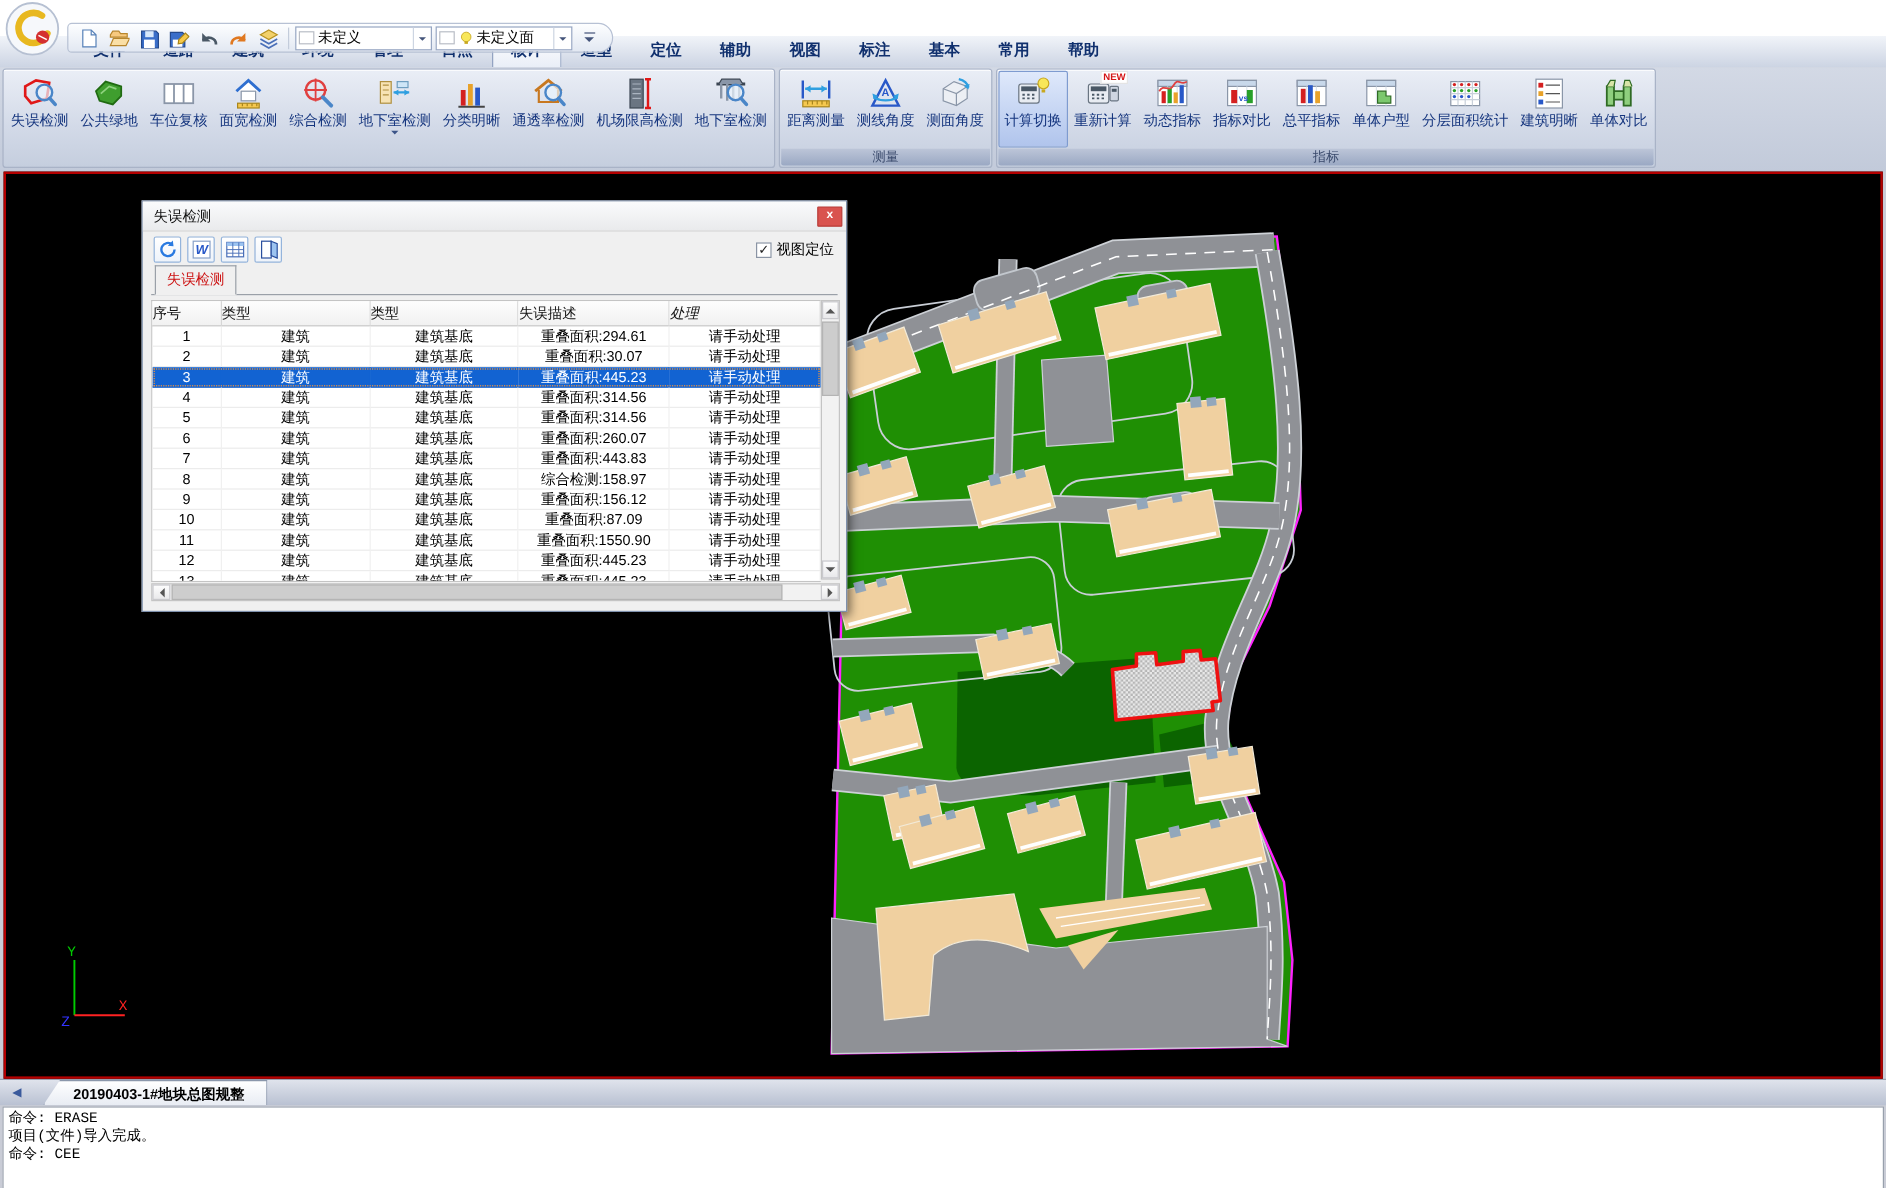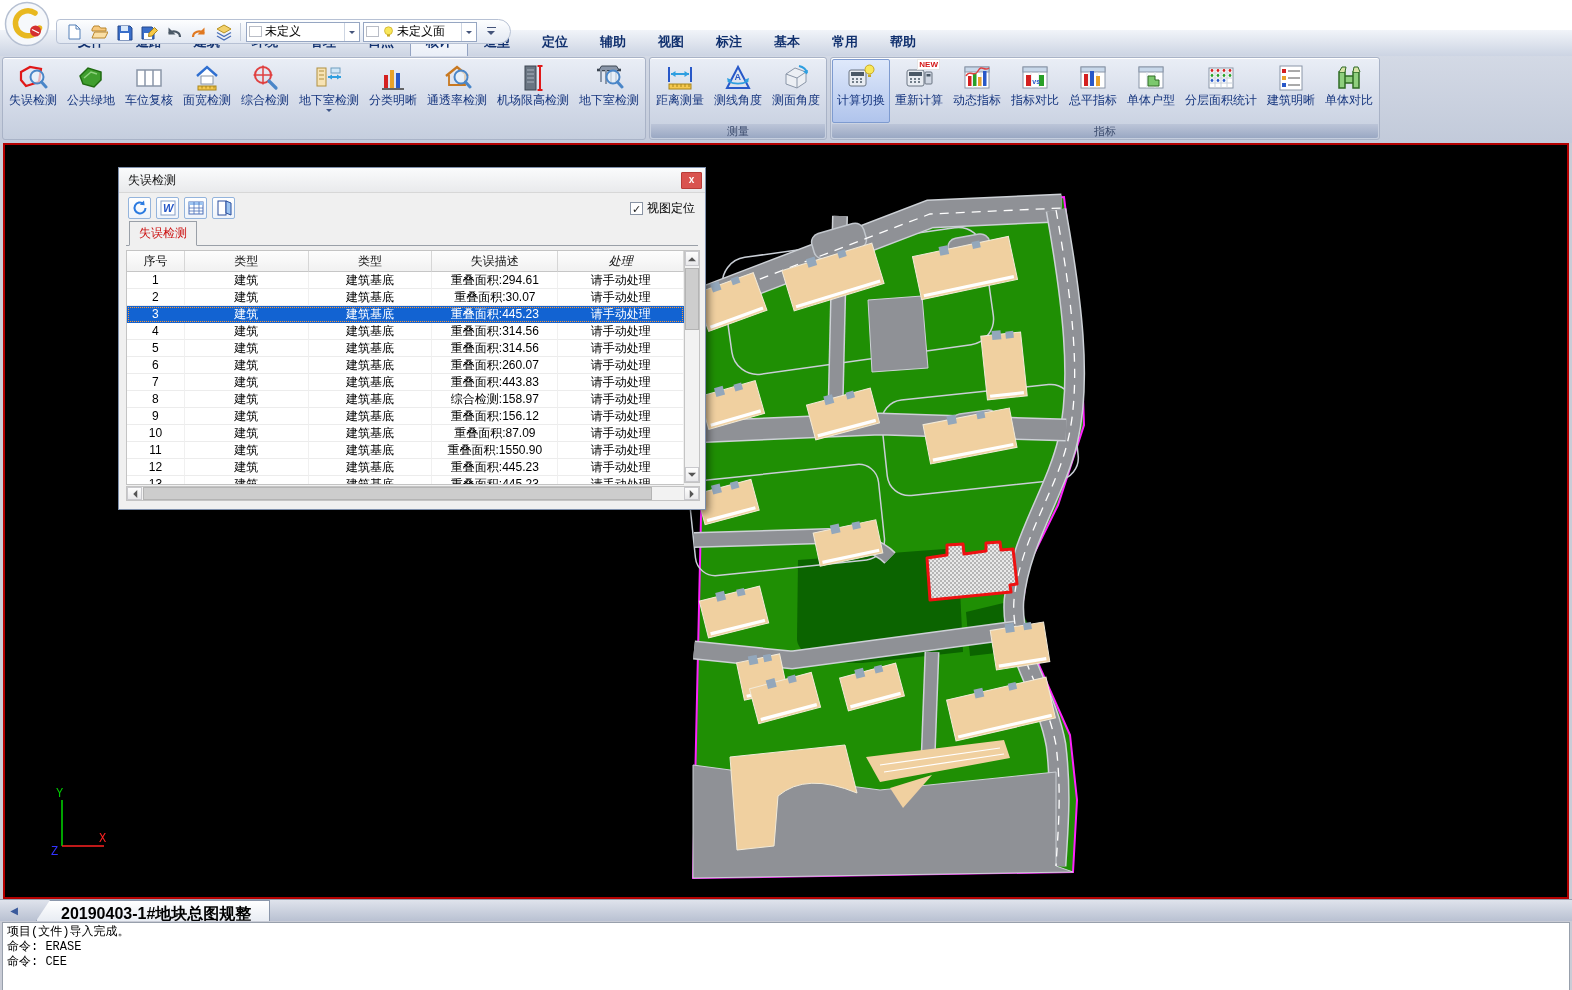--- a/index.html
+++ b/index.html
@@ -60,21 +60,21 @@
   .chk{margin-left:auto;display:flex;align-items:center;gap:4px;cursor:pointer}
   .chk .box{width:13px;height:13px;background:#fff;border:1px solid #8a94a4;font-size:11px;line-height:12px;text-align:center;color:#222;font-weight:bold}
   .dlg-tabs{height:23px;margin:0 7px;border-bottom:1px solid #9aa0a8;position:relative}
   .dlg-tab{position:absolute;left:3px;bottom:-1px;background:#f0f0f0;border:1px solid #9aa0a8;border-bottom:1px solid #f0f0f0;
     color:#cc1111;padding:3px 9px 3px;font-size:12px;cursor:pointer}
   .dlg-body{padding:4px 7px 0}
   .tablewrap{display:flex}
   .tgrid{width:558px;border:1px solid #c4c4c4;border-right:none;background:#fff}
   .thead{display:flex;height:21px}
   .th{background:linear-gradient(#fdfdfd,#f1f1f1);border-right:1px solid #d6d6d6;border-bottom:1px solid #c6c6c6;
-    font-size:12px;color:#111;text-align:center;line-height:20px}
+    font-size:12px;color:#111;line-height:20px}
   .tbody{height:212px;overflow:hidden}
   .tr{display:flex;height:17px;background:#fff;cursor:pointer}
   .td{font-size:12px;color:#000;text-align:center;line-height:17px;border-right:1px solid #f0f0f0;border-bottom:1px solid #ececec;
     white-space:nowrap;overflow:hidden}
   .tr.sel .td{background:#1263d2;color:#fff;border-color:#1263d2}
   .tr.sel{outline:1px dotted #ff9833;outline-offset:-2px}
   .vscroll{width:16px;height:233px;background:#f2f2f2;border:1px solid #c4c4c4;display:flex;flex-direction:column}
   .vtrack{flex:1;position:relative}
   .vthumb{position:absolute;left:0;top:2px;width:14px;height:62px;background:#cdcdcd;border:1px solid #b4b4b4;cursor:pointer}
   .hscroll{width:574px;height:15px;margin-top:1px;background:#f2f2f2;border:1px solid #c4c4c4;display:flex}
@@ -85,21 +85,21 @@
   .sbtn::after{content:'';position:absolute;left:50%;top:50%;border:4px solid transparent}
   .sbtn.up::after{border-bottom-color:#555;transform:translate(-50%,-72%)}
   .sbtn.down::after{border-top-color:#555;transform:translate(-50%,-28%)}
   .sbtn.left::after{border-right-color:#555;transform:translate(-72%,-50%)}
   .sbtn.right::after{border-left-color:#555;transform:translate(-28%,-50%)}
 
   
   .tabstrip{height:22px;background:linear-gradient(#dfe3ec,#b9c1d2);display:flex;align-items:center;padding-left:6px;border-top:1px solid #98a0b0}
   .tnav{width:16px;height:16px;border:none;background:transparent;color:#3a5a9c;font-size:10px;cursor:pointer;line-height:16px}
   .doctab{margin-left:14px;height:21px;background:linear-gradient(#ffffff,#e8ecf3);border:1px solid #8b97ab;border-bottom:none;
-    clip-path:polygon(14px 0,100% 0,100% 100%,0 100%);padding:3px 18px 0 24px;font-size:16px;font-weight:bold;color:#000;cursor:pointer}
+    clip-path:polygon(14px 0,100% 0,100% 100%,0 100%);padding:3px 18px 0 24px;font-size:12px;font-weight:bold;color:#000;cursor:pointer}
 
   
   .cmd{height:69px;background:#fff;border:1px solid #98a0ac;margin:1px 2px;padding:2px 4px;
     font-family:"Liberation Mono","DejaVu Sans Mono",monospace;font-size:12px;line-height:15px;color:#000;cursor:text}
 </style>
 </head>
 <body>
 
 <div class="app">
 
@@ -742,17 +742,17 @@
       </div>
     </div>
   </div>
 
   <div class="tabstrip">
     <button class="tnav">◀</button>
     <span class="doctab">20190403-1#地块总图规整</span>
   </div>
 
   <div class="cmd" id="cmd">
+      <div>命令: ERASE</div>
       <div>项目(文件)导入完成。</div>
-      <div>命令: ERASE</div>
       <div>命令: CEE</div>
     </div>
 </div>
 
 </body></html>

